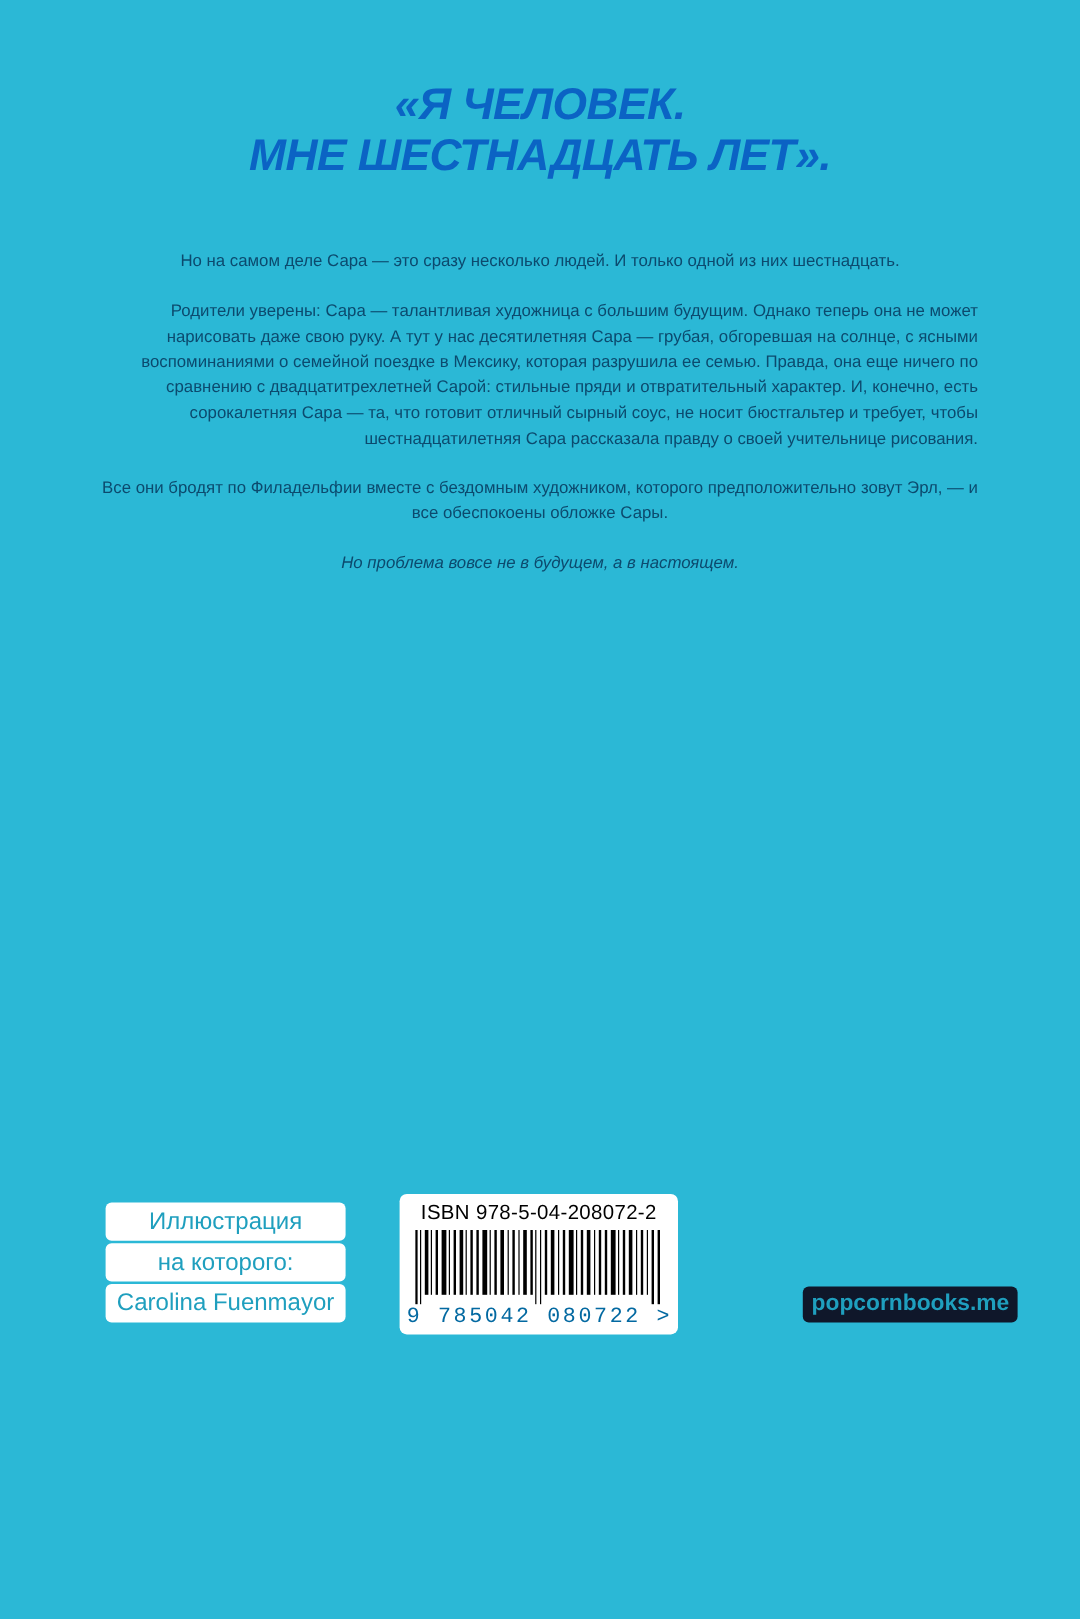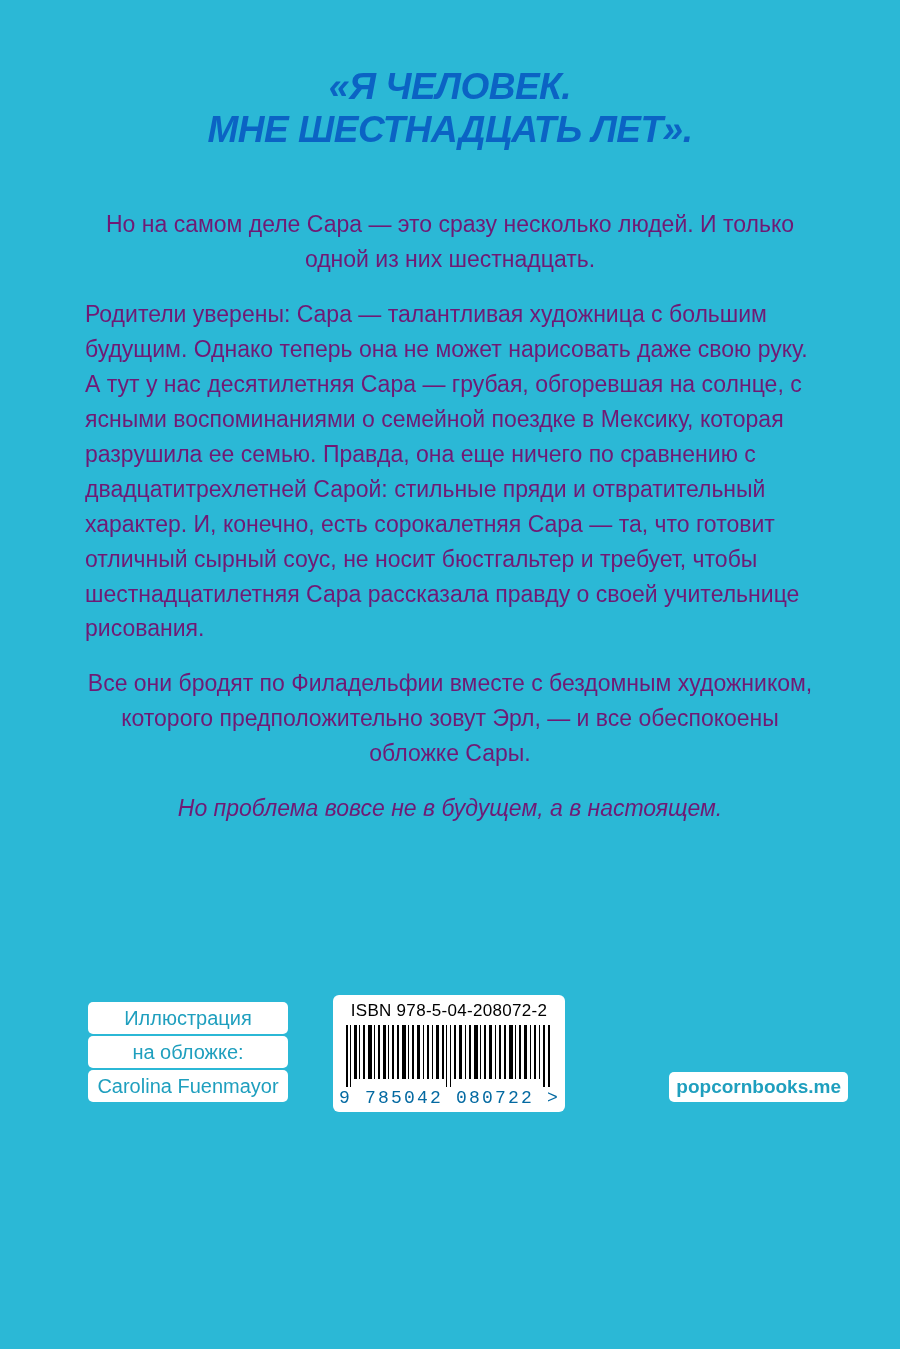--- a/index.html
+++ b/index.html
@@ -45,30 +45,30 @@
   .headline .line2 {
     font-size: 37px;
   }
 
   
   .blurb {
     position: absolute;
     top: 207px;
     left: 85px;
     width: 730px;
-    color: #701a75;
-    text-align: center;
-    font-size: 23px;
+    color: #0c4a6e;
+    text-align: center;
+    font-size: 14px;
     line-height: 1.52;
   }
   .blurb p {
     margin: 0 0 20px 0;
   }
   .blurb p.justified {
-    text-align: left;
+    text-align: right;
   }
   .blurb p:last-child {
     margin-bottom: 0;
     font-style: italic;
   }
 
   
   .bottom {
     position: absolute;
     left: 0;
@@ -134,21 +134,21 @@
     right: 52px;
     bottom: 8px;
     text-align: left;
     color: #1f9fbe;
     font-size: 19px;
     font-weight: bold;
     line-height: 1.45;
   }
   .links .link-line {
     display: block;
-    background: #ffffff;
+    background: #0f172a;
     border-radius: 5px;
     padding: 1px 7px;
     margin: 2px 0;
     white-space: nowrap;
   }
 </style>
 </head>
 <body>
 
 <div class="page">
@@ -162,21 +162,21 @@
     <p>Но на самом деле Сара — это сразу несколько людей. И только одной из них шестнадцать.</p>
     <p class="justified">Родители уверены: Сара — талантливая художница с большим будущим. Однако теперь она не может нарисовать даже свою руку. А тут у нас десятилетняя Сара — грубая, обгоревшая на солнце, с ясными воспоминаниями о семейной поездке в Мексику, которая разрушила ее семью. Правда, она еще ничего по сравнению с двадцатитрехлетней Сарой: стильные пряди и отвратительный характер. И, конечно, есть сорокалетняя Сара — та, что готовит отличный сырный соус, не носит бюстгальтер и требует, чтобы шестнадцатилетняя Сара рассказала правду о своей учительнице рисования.</p>
     <p>Все они бродят по Филадельфии вместе с бездомным художником, которого предположительно зовут Эрл, — и все обеспокоены обложке Сары.</p>
     <p>Но проблема вовсе не в будущем, а в настоящем.</p>
   </div>
 
   <div class="bottom">
 
     <div class="credit">
       <span class="credit-line">Иллюстрация</span>
-      <span class="credit-line">на обложке:</span>
+      <span class="credit-line">на которого:</span>
       <span class="credit-line">Carolina Fuenmayor</span>
     </div>
 
     <div class="barcode-box">
       <div class="isbn-text">ISBN 978-5-04-208072-2</div>
       <svg class="barcode-bars" viewBox="0 0 206 62" preserveAspectRatio="none">
         <rect x="0" y="0" width="2" height="62" fill="#000"></rect>
         <rect x="4" y="0" width="1" height="62" fill="#000"></rect>
         <rect x="8" y="0" width="3" height="54" fill="#000"></rect>
         <rect x="13" y="0" width="1" height="54" fill="#000"></rect>

